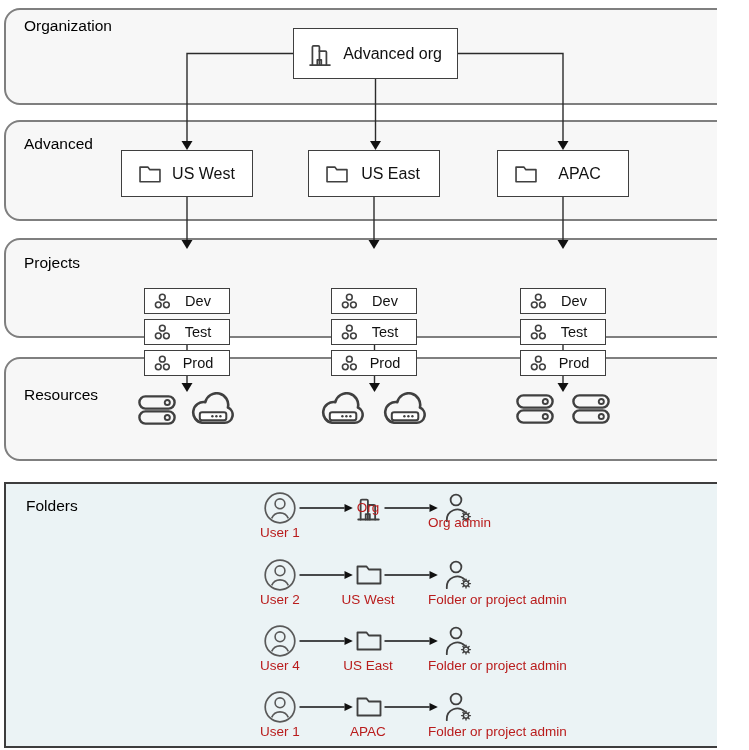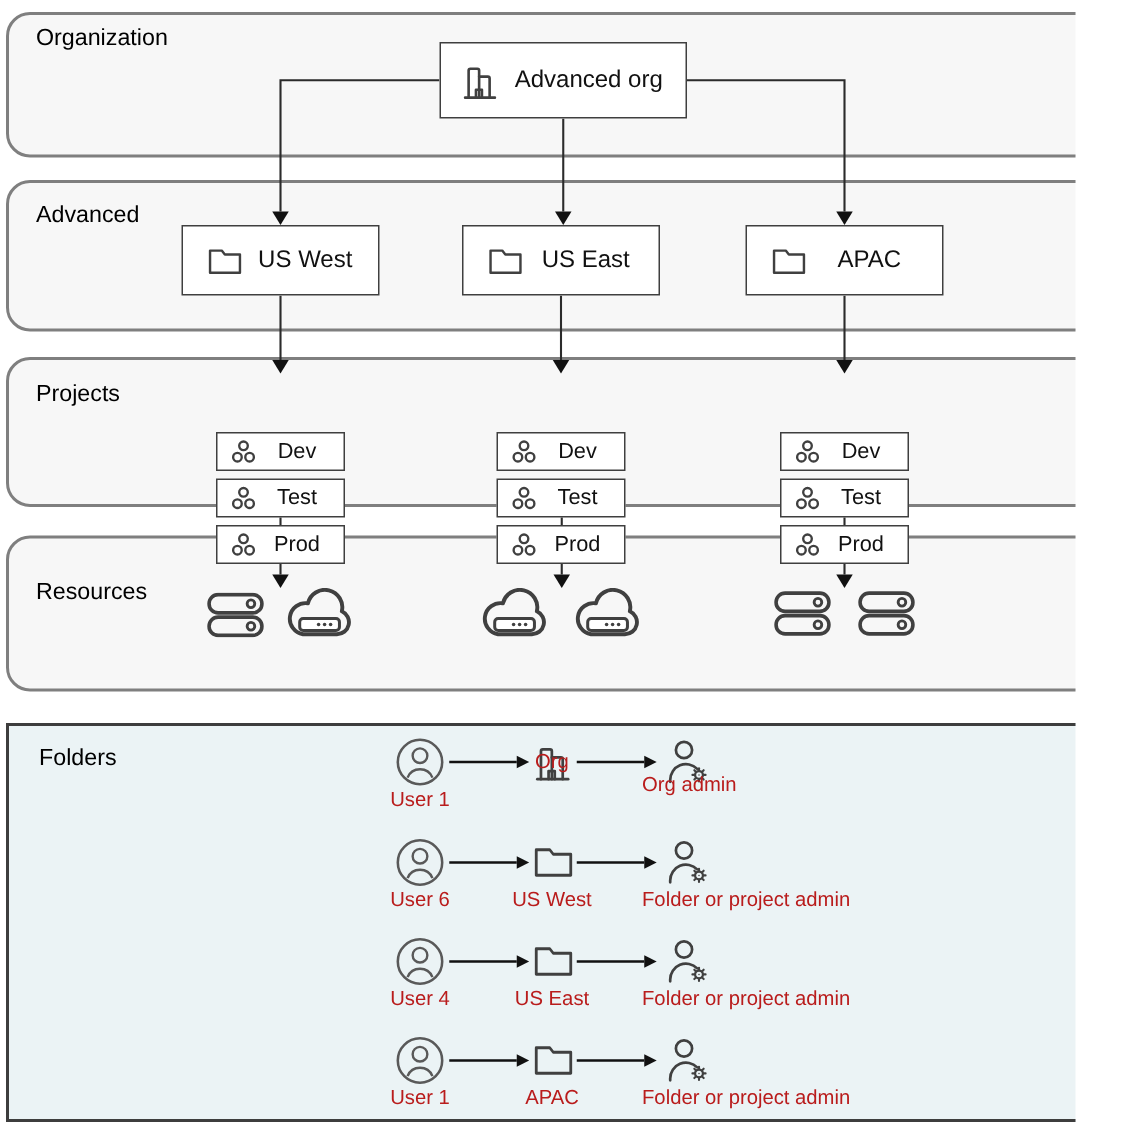--- a/index.html
+++ b/index.html
@@ -258,21 +258,21 @@
       <use href="#sym-arrow"></use>
     </svg>
   <svg class="abs" style="left:442px;top:492px" width="32" height="32" viewBox="0 0 32 32">
       <use href="#sym-admin"></use>
     </svg>
   <div class="mlabel" style="left:428px;top:515px">Org admin</div>
 
   <svg class="abs" style="left:263px;top:558px" width="34" height="34" viewBox="0 0 34 34">
       <use href="#sym-user"></use>
     </svg>
-  <div class="mlabel ctr" style="left:240px;top:592px;width:80px">User 6</div>
+  <div class="mlabel ctr" style="left:240px;top:592px;width:80px">User 2</div>
   <svg class="abs" style="left:299px;top:569px" width="54" height="12" viewBox="0 0 54 12">
       <use href="#sym-arrow"></use>
     </svg>
   <svg class="abs" style="left:354px;top:562px" width="30" height="25" viewBox="0 0 24 20">
       <use href="#sym-folder"></use>
     </svg>
   <div class="mlabel ctr" style="left:313px;top:592px;width:110px">US West</div>
   <svg class="abs" style="left:384px;top:569px" width="54" height="12" viewBox="0 0 54 12">
       <use href="#sym-arrow"></use>
     </svg>

